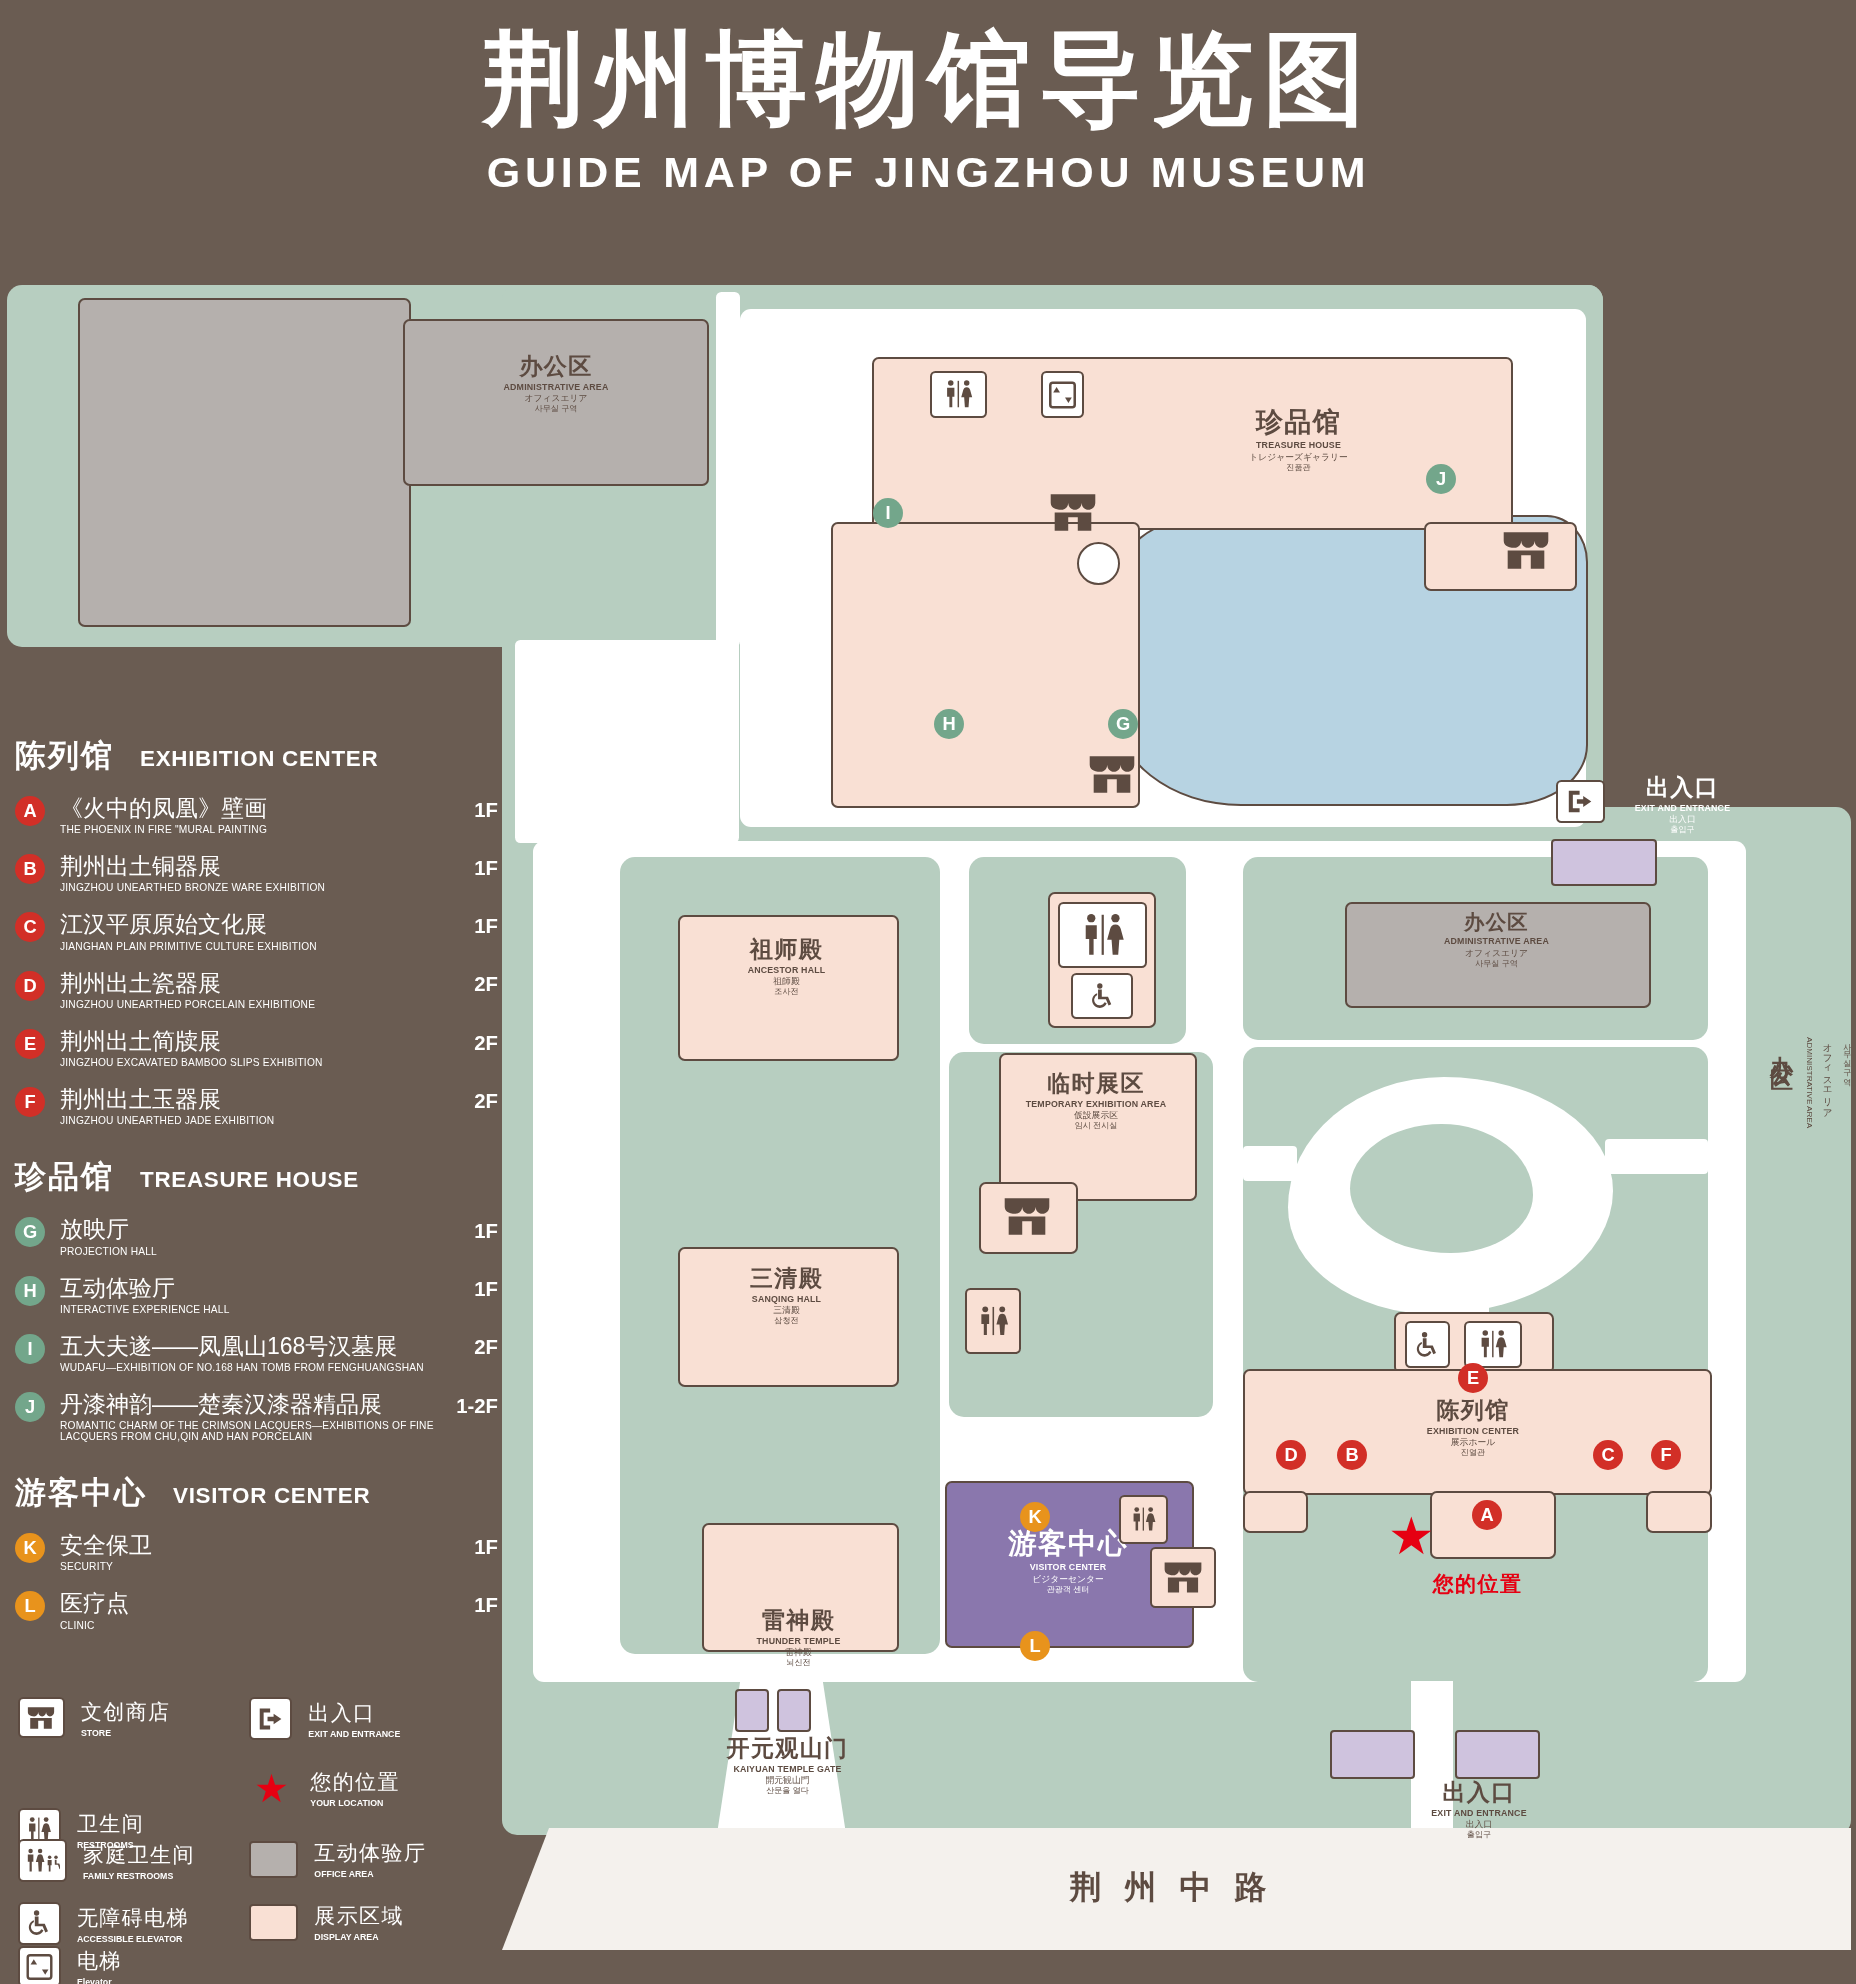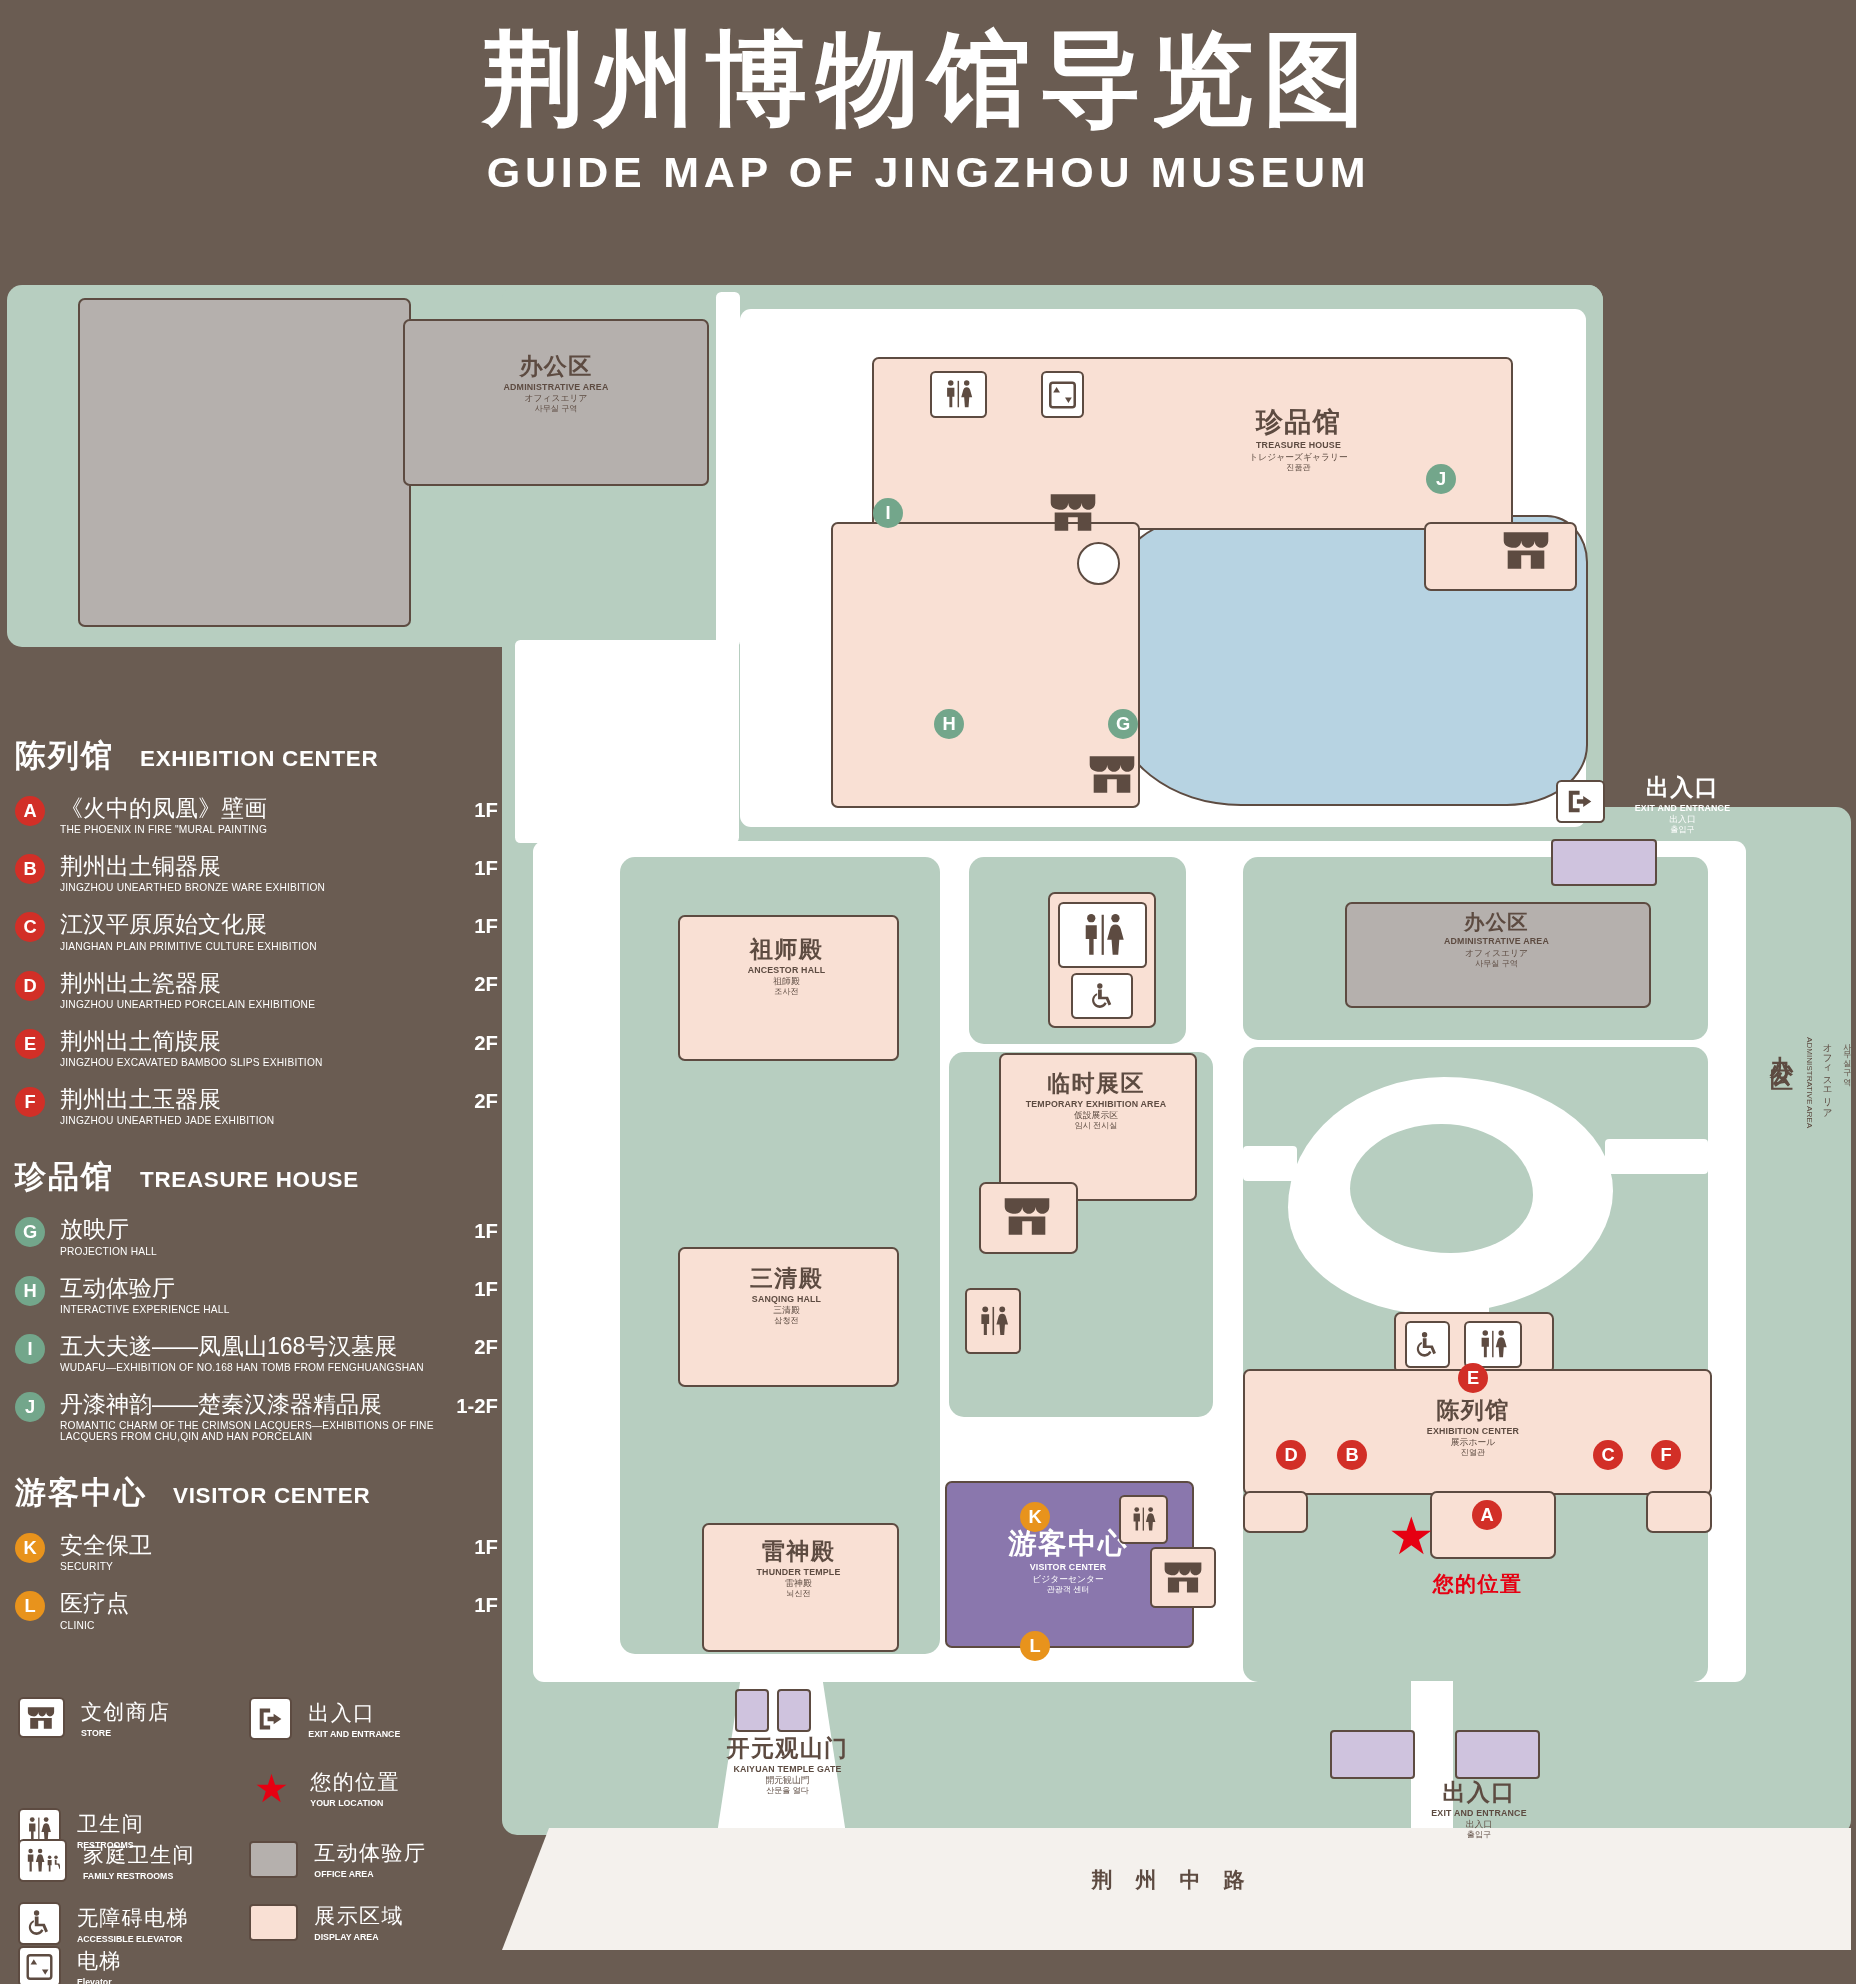--- a/index.html
+++ b/index.html
@@ -34,21 +34,21 @@
   .lbl.big .zh{font-size:27px;}
   .lbl.sm .zh{font-size:20.3px;}
   .lbl.white{color:#ffffff;}
   .lbl.vc .zh{font-size:28.5px;}
   .vlbl{position:absolute;display:flex;gap:6.8px;color:#5d4b41;}
   .vlbl>div{writing-mode:vertical-rl;}
   .vzh{font-size:23px;font-weight:bold;letter-spacing:6.8px;}
   .ven{font-size:8.1px;} .vjp{font-size:9.5px;} .vkr{font-size:8.1px;}
   .mapstar{position:absolute;color:#e60012;font-size:52px;line-height:1;}
   .yloc{position:absolute;color:#e60012;font-weight:bold;font-size:21px;letter-spacing:1.4px;text-align:center;}
-  .roadtxt{position:absolute;color:#5d4b41;font-weight:bold;font-size:21px;letter-spacing:23px;text-align:center;}
+  .roadtxt{position:absolute;color:#5d4b41;font-weight:bold;font-size:32px;letter-spacing:23px;text-align:center;}
   
   #title-zh{position:absolute;top:12.2px;left:0;width:100%;text-align:center;font-size:102px;
             font-weight:bold;letter-spacing:9.5px;}
   #title-en{position:absolute;top:148px;left:0;width:100%;text-align:center;font-size:43px;
             font-weight:bold;letter-spacing:4.7px;}
   
   #legend{position:absolute;left:15px;top:705px;width:483px;}
   .lhead{display:flex;align-items:baseline;gap:26px;margin:30px 0 4.1px;}
   .lhead .hzh{font-size:31px;font-weight:bold;letter-spacing:2px;}
   .lhead .hen{font-size:22.4px;font-weight:bold;letter-spacing:0.7px;}
@@ -200,21 +200,21 @@
     <div class="kr">조사전</div>
   </div>
   <div class="bld" style="left:678px;top:1247px;width:217px;height:136px"></div>
   <div class="lbl" style="left:685px;top:1265px;width:203px">
     <div class="zh">三清殿</div>
     <div class="en">SANQING HALL</div>
     <div class="jp">三清殿</div>
     <div class="kr">삼청전</div>
   </div>
   <div class="bld" style="left:702px;top:1523px;width:193px;height:125px"></div>
-  <div class="lbl" style="left:709px;top:1538px;width:179px">
+  <div class="lbl" style="left:709px;top:1607px;width:179px">
     <div class="zh">雷神殿</div>
     <div class="en">THUNDER TEMPLE</div>
     <div class="jp">雷神殿</div>
     <div class="kr">뇌신전</div>
   </div>
 
   <div class="bld" style="left:1048px;top:892px;width:104px;height:132px"></div>
   <div class="tile" style="left:1058px;top:902px;width:85px;height:62px">
     <svg width="56" height="47" viewBox="0 0 36 34" fill="#5d4b41">
         <circle cx="9.5" cy="4.5" r="3"></circle>

